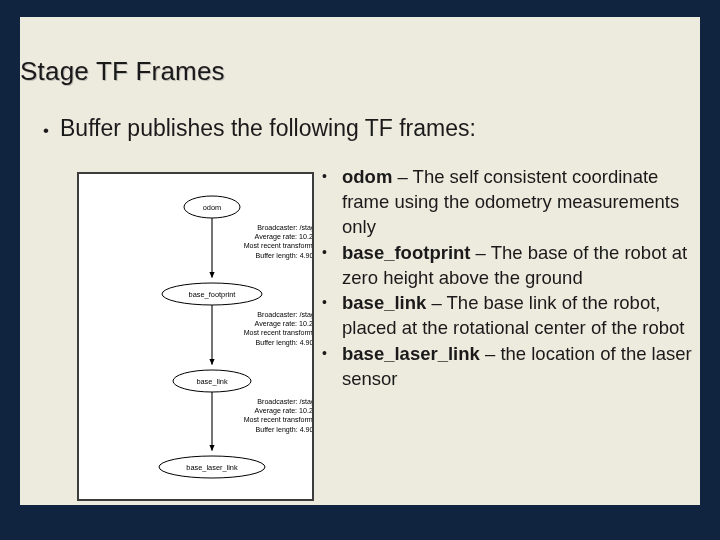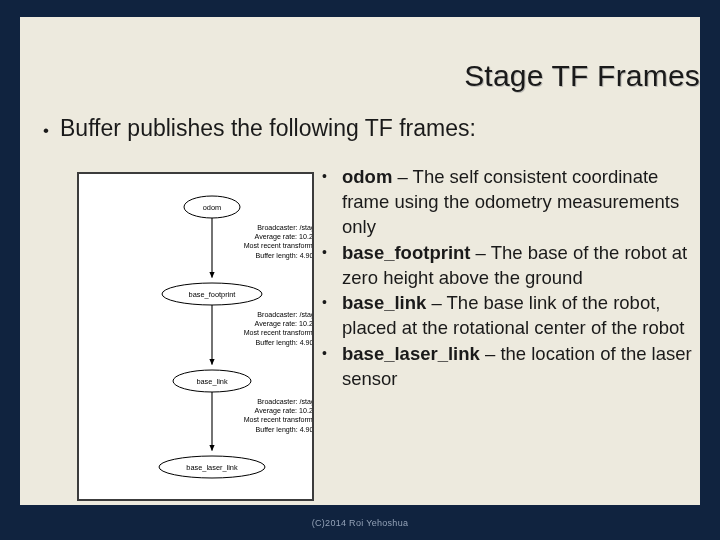--- a/index.html
+++ b/index.html
@@ -32,22 +32,22 @@
     background: #eeead e;
     background: #edeade;
   }
 
   
   #slide-title {
     position: absolute;
     left: 0;
     top: 22px;
     width: 680px;
-    text-align: right;
-    font-size: 30px;
+    text-align: left;
+    font-size: 26px;
     font-weight: normal;
     color: #1a1a1a;
     letter-spacing: 0.2px;
     text-shadow: 1px 1px 0 rgba(150,150,150,0.55);
     white-space: nowrap;
   }
 
   
   #lead-bullet {
     position: absolute;
@@ -220,14 +220,13 @@
           <span class="bullet-body"><span class="frame-name">base_link</span><span> – </span><span>The base link of the robot, placed at the rotational center of the robot</span></span>
         </div>
         <div class="sub-bullet">
           <span class="bullet-mark">•</span>
           <span class="bullet-body"><span class="frame-name">base_laser_link</span><span> – </span><span>the location of the laser sensor</span></span>
         </div>
       </div>
 
   </div>
 
-  <div id="slide-footer" style="color: rgb(147, 162, 183);">(C)2014 Roi Yehoshua</div>
 </div>
 
 </body></html>

